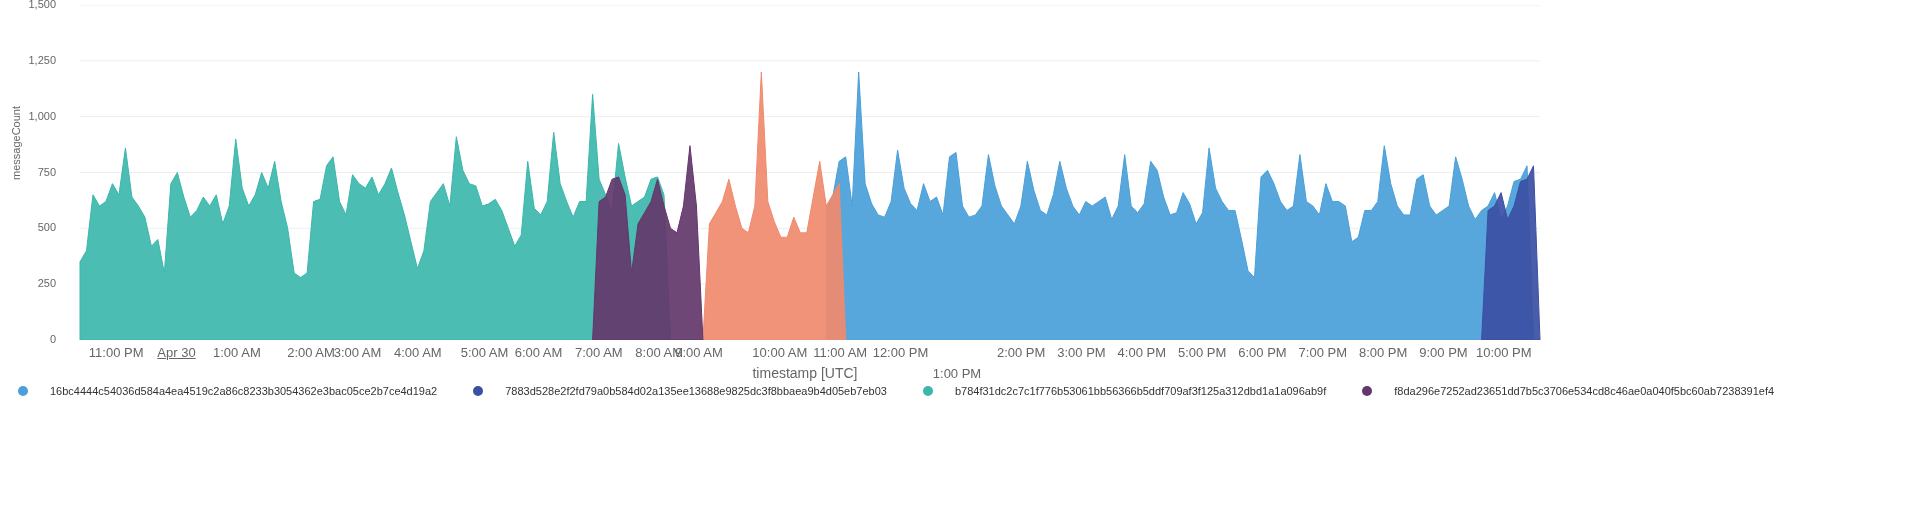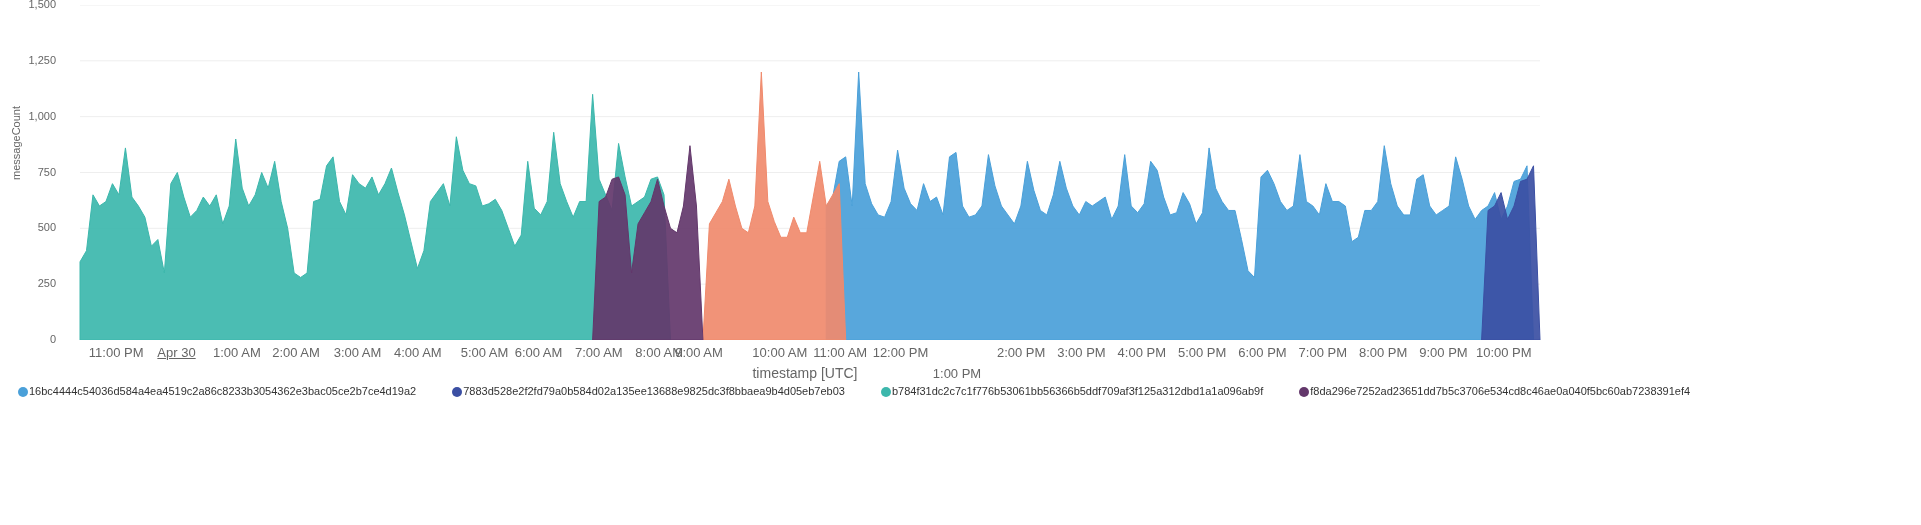--- a/index.html
+++ b/index.html
@@ -3,21 +3,21 @@
 <meta charset="utf-8">
 <style>
   html,body{margin:0;padding:0;font-family:Segoe UI,Arial,sans-serif;background:#fff;color:#333}
   .wrap{position:relative;width:1921px;height:525px}
   .chart-area{position:absolute;left:60px;top:5px;width:1490px;height:335px}
   .yaxis-label{position:absolute;left:10px;top:180px;transform:rotate(-90deg);transform-origin:left top;font-size:11px;color:#666}
   .xaxis-label{position:absolute;top:365px;left:60px;width:1490px;text-align:center;font-size:14px;color:#666}
   .ytick{position:absolute;left:28px;width:28px;text-align:right;font-size:11px;color:#666}
   .xtick{position:absolute;top:345px;font-size:13px;color:#666;white-space:nowrap;transform:translateX(-50%)}
   .legend{position:absolute;left:18px;top:385px;width:1880px;display:flex;flex-wrap:wrap;gap:6px 36px;font-size:11px;color:#333}
-  .leg-item{display:flex;align-items:flex-end;gap:1px;white-space:nowrap}
+  .leg-item{display:flex;align-items:center;gap:22px;white-space:nowrap}
   .swatch{width:10px;height:10px;border-radius:50%;flex:0 0 10px}
   svg{position:absolute;left:0;top:0}
 </style>
 </head>
 <body>
 
 <div class="wrap">
   <div class="chart-area">
     <svg id="svg" width="1490" height="335">
         <line x1="20" x2="1480" y1="335" y2="335" stroke="#eee"></line>
@@ -57,21 +57,21 @@
 <div class="ytick" style="top: 333px;">0</div>
     <div class="ytick" style="top: 277.167px;">250</div>
     <div class="ytick" style="top: 221.333px;">500</div>
     <div class="ytick" style="top: 165.5px;">750</div>
     <div class="ytick" style="top: 109.667px;">1,000</div>
     <div class="ytick" style="top: 53.8333px;">1,250</div>
     <div class="ytick" style="top: -2px;">1,500</div>
     <div class="xtick" style="left: 116.198px;">11:00 PM</div>
     <div class="xtick" style="left: 176.529px; text-decoration: underline;">Apr 30</div>
     <div class="xtick" style="left: 236.86px;">1:00 AM</div>
-    <div class="xtick" style="left: 296px; text-align: center;">2:00 AM</div>
+    <div class="xtick" style="left: 311px; text-align: center;">2:00 AM</div>
     <div class="xtick" style="left: 357.521px;">3:00 AM</div>
     <div class="xtick" style="left: 417.851px;">4:00 AM</div>
     <div class="xtick" style="left: 471px; padding-left: 27px;">5:00 AM</div>
     <div class="xtick" style="left: 538.512px;">6:00 AM</div>
     <div class="xtick" style="left: 598.843px;">7:00 AM</div>
     <div class="xtick" style="left: 659.174px;">8:00 AM</div>
     <div class="xtick" style="left: 699px;">9:00 AM</div>
     <div class="xtick" style="left: 779.835px;">10:00 AM</div>
     <div class="xtick" style="left: 840.165px;">11:00 AM</div>
     <div class="xtick" style="left: 900.496px;">12:00 PM</div>

